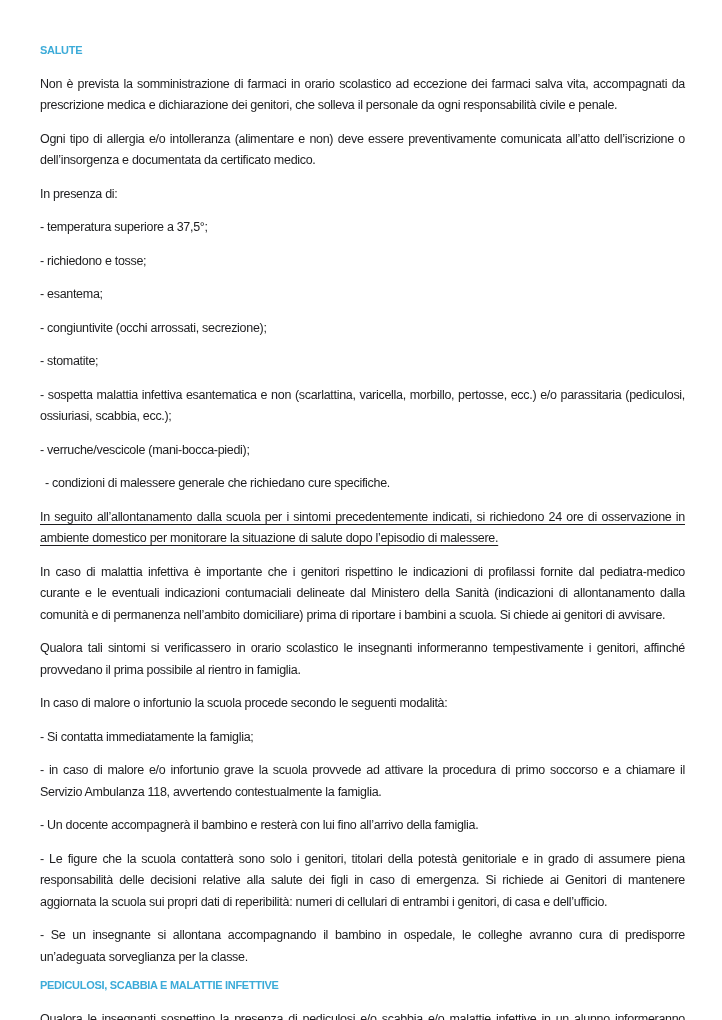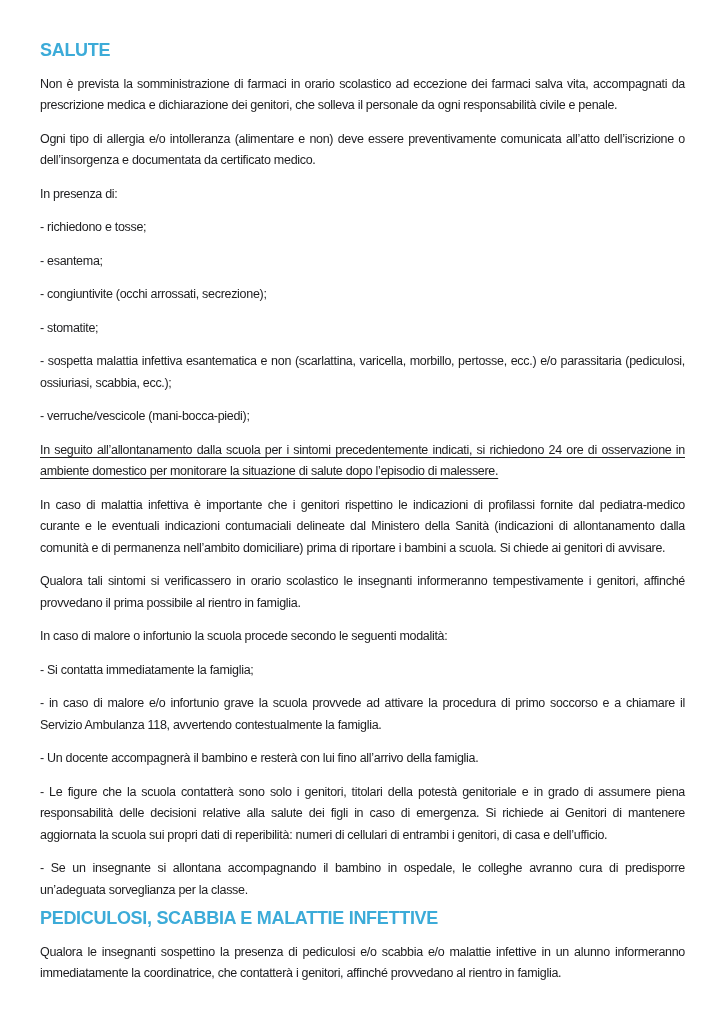--- a/index.html
+++ b/index.html
@@ -18,21 +18,21 @@
     padding: 40px 37px 30px 40px;
     font-family: "Liberation Sans", "DejaVu Sans", sans-serif;
     color: #1c1c1e;
     font-size: 12.5px;
     letter-spacing: -0.3px;
     line-height: 21.5px;
   }
   .heading {
     margin: 0 0 8px 0;
     color: #3cabd8;
-    font-size: 18px;
+    font-size: 11px;
     font-weight: bold;
     line-height: 21.5px;
     text-align: left;
   }
   .heading.spaced-top {
     margin-top: 1px;
   }
   .para {
     margin: 12px 0 7px 0;
     text-align: justify;
@@ -50,26 +50,28 @@
 <body>
 
 <div class="page">
 
   <h2 class="heading">SALUTE</h2>
 
   <p class="para">Non è prevista la somministrazione di farmaci in orario scolastico ad eccezione dei farmaci salva vita, accompagnati da prescrizione medica e dichiarazione dei genitori, che solleva il personale da ogni responsabilità civile e penale.</p>
   <p class="para">Ogni tipo di allergia e/o intolleranza (alimentare e non) deve essere preventivamente comunicata all’atto dell’iscrizione o dell’insorgenza e documentata da certificato medico.</p>
   <p class="para">In presenza di:</p>
 
+  <p class="para">- temperatura superiore a 37,5°;</p>
   <p class="para">- richiedono e tosse;</p>
   <p class="para">- esantema;</p>
   <p class="para">- congiuntivite (occhi arrossati, secrezione);</p>
   <p class="para">- stomatite;</p>
   <p class="para">- sospetta malattia infettiva esantematica e non (scarlattina, varicella, morbillo, pertosse, ecc.) e/o parassitaria (pediculosi, ossiuriasi, scabbia, ecc.);</p>
   <p class="para">- verruche/vescicole (mani-bocca-piedi);</p>
+  <p class="para lead-space">- condizioni di malessere generale che richiedano cure specifiche.</p>
 
   <p class="para underlined">In seguito all’allontanamento dalla scuola per i sintomi precedentemente indicati, si richiedono 24 ore di osservazione in ambiente domestico per monitorare la situazione di salute dopo l’episodio di malessere.</p>
 
   <p class="para">In caso di malattia infettiva è importante che i genitori rispettino le indicazioni di profilassi fornite dal pediatra-medico curante e le eventuali indicazioni contumaciali delineate dal Ministero della Sanità (indicazioni di allontanamento dalla comunità e di permanenza nell’ambito domiciliare) prima di riportare i bambini a scuola. Si chiede ai genitori di avvisare.</p>
   <p class="para">Qualora tali sintomi si verificassero in orario scolastico le insegnanti informeranno tempestivamente i genitori, affinché provvedano il prima possibile al rientro in famiglia.</p>
   <p class="para">In caso di malore o infortunio la scuola procede secondo le seguenti modalità:</p>
 
   <p class="para">- Si contatta immediatamente la famiglia;</p>
   <p class="para">- in caso di malore e/o infortunio grave la scuola provvede ad attivare la procedura di primo soccorso e a chiamare il Servizio Ambulanza 118, avvertendo contestualmente la famiglia.</p>
   <p class="para">- Un docente accompagnerà il bambino e resterà con lui fino all’arrivo della famiglia.</p>

